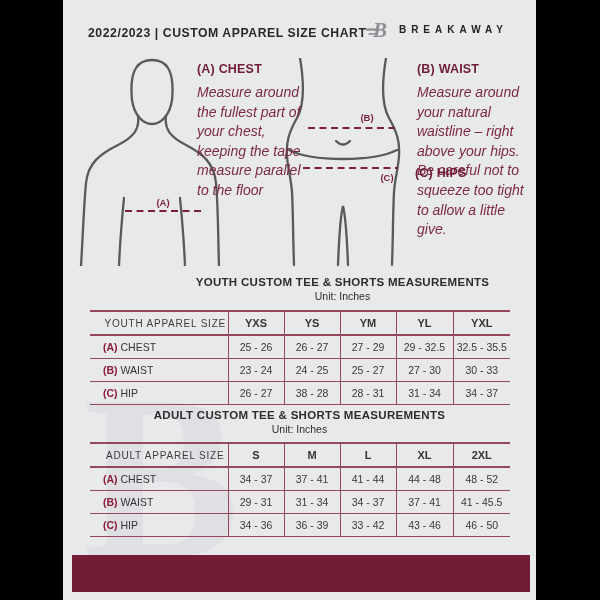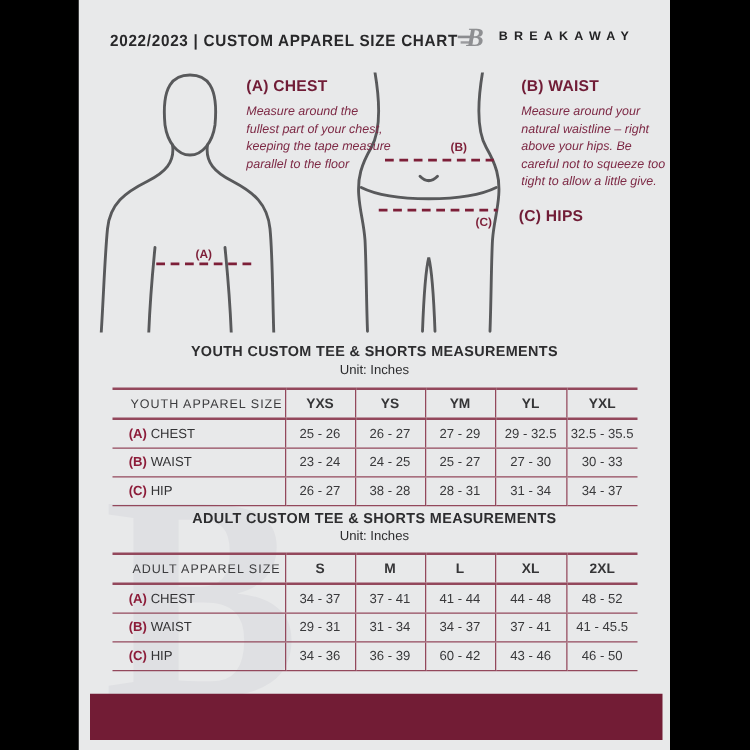--- a/index.html
+++ b/index.html
@@ -15,29 +15,29 @@
   .brand{position:absolute;right:28px;top:17px;display:flex;align-items:center;gap:7px;z-index:2;}
   .brand-name{font-size:10px;font-weight:bold;letter-spacing:5px;color:#232325;text-align:center;}
 
   .fig{position:absolute;z-index:1;}
   .fig path{fill:none;stroke:#58595b;stroke-width:2.3;stroke-linecap:round;}
   .fig .dash{stroke:#7d1f38;stroke-width:2.2;stroke-dasharray:7,4.5;stroke-linecap:butt;}
   .fig text{font-family:"Liberation Sans",sans-serif;font-size:9.5px;font-weight:bold;fill:#7d1f38;}
 
   .instr{position:absolute;z-index:2;}
   .instr h3{margin:0 0 7px 0;font-size:12.5px;letter-spacing:.2px;color:#701c36;font-weight:bold;}
-  .instr p{margin:0;font-size:10px;font-style:italic;color:#7d2945;line-height:1.4;}
+  .instr p{margin:0;font-size:14px;font-style:italic;color:#7d2945;line-height:1.4;}
   .instr-a{left:134px;top:62px;width:116px;}
   .instr-b{left:354px;top:62px;width:118px;}
   .instr-c{left:352px;top:166px;width:119px;}
 
   .section-head{position:absolute;left:0;width:473px;text-align:center;z-index:2;}
   .section-head h2{margin:0 0 2px 0;font-size:11.5px;letter-spacing:.3px;color:#2d2d2f;font-weight:bold;}
   .section-head .unit{font-size:10.5px;color:#2d2d2f;}
-  .youth-head{top:276px;} .adult-head{top:409px;}
+  .youth-head{top:276px;margin-left:43px;} .adult-head{top:409px;}
 
   table.size-table{position:absolute;left:27px;width:420px;border-collapse:collapse;table-layout:fixed;z-index:2;background:transparent;}
   #youth-table{top:310px;} #adult-table{top:442px;}
   .size-table th,.size-table td{padding:0;height:22px;}
   .size-table thead th{font-size:11px;font-weight:bold;color:#353537;text-align:center;
         border-top:2px solid #93485c;border-bottom:2px solid #93485c;}
   .size-table thead th.row-head{font-size:10px;font-weight:normal;letter-spacing:.8px;text-align:center;padding-left:13px;color:#3c3c3e;}
   .size-table tbody td{font-size:10.5px;color:#39393b;text-align:center;border-bottom:1.6px solid #93485c;}
   .size-table td.row-label{text-align:left;padding-left:13px;color:#333335;}
   .size-table th:not(:first-child),.size-table td:not(:first-child){border-left:1.6px solid #93485c;}
@@ -184,21 +184,21 @@
         <td>29 - 31</td>
         <td>31 - 34</td>
         <td>34 - 37</td>
         <td>37 - 41</td>
         <td>41 - 45.5</td>
       </tr>
       <tr>
         <td class="row-label"><span class="key">(C)</span> <span>HIP</span></td>
         <td>34 - 36</td>
         <td>36 - 39</td>
-        <td>60 - 42</td>
+        <td>33 - 42</td>
         <td>43 - 46</td>
         <td>46 - 50</td>
       </tr>
     </tbody>
   </table>
 
   <div class="footer-bar"></div>
 </div>
 
 </body></html>

